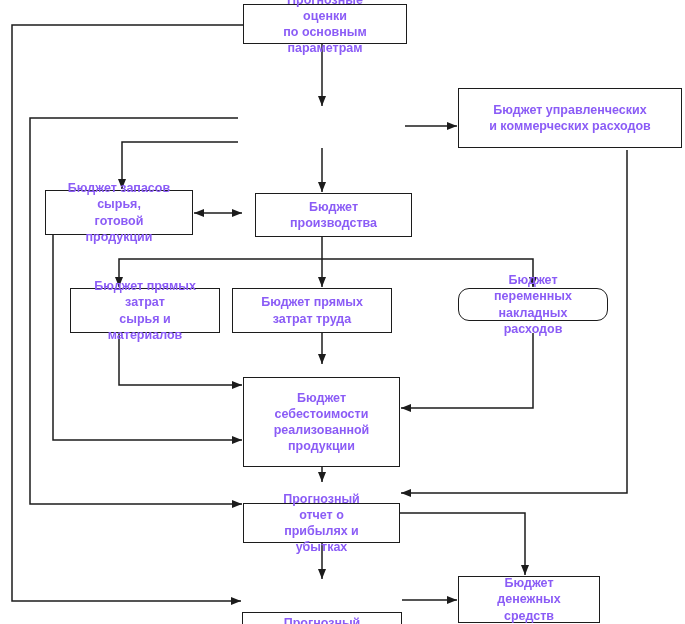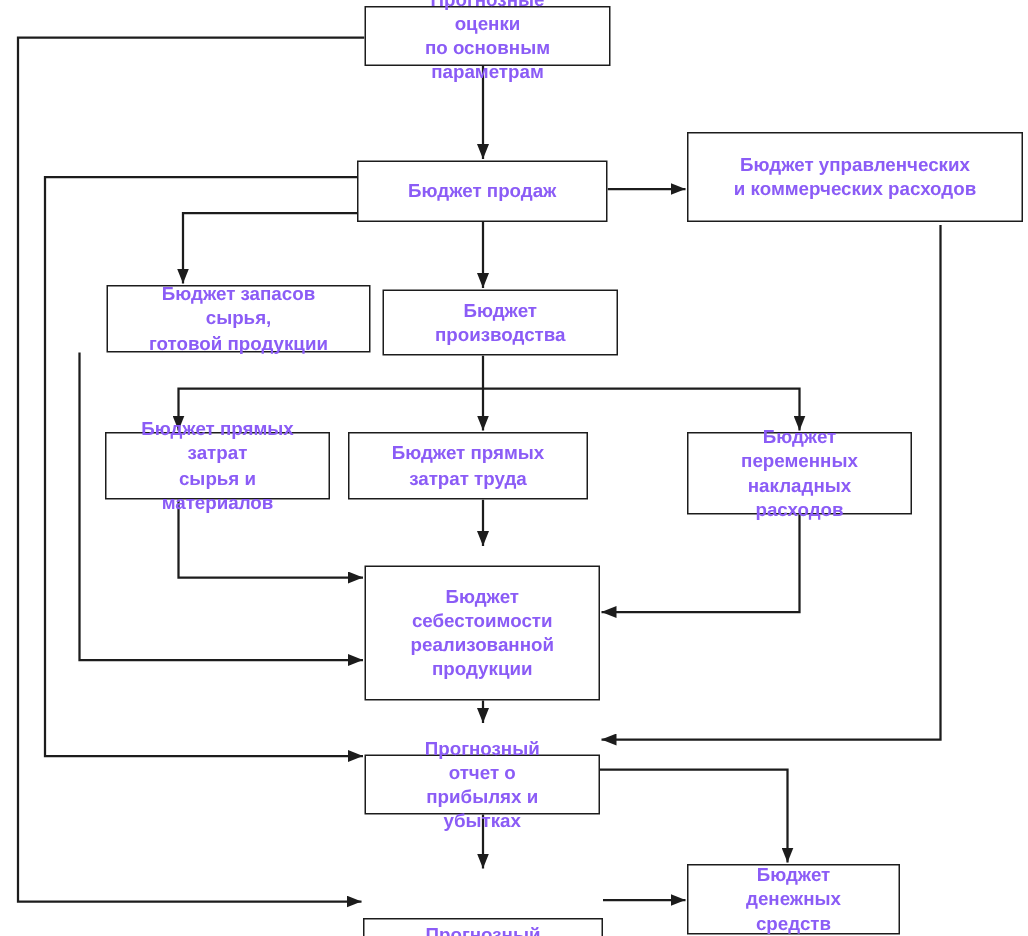--- a/index.html
+++ b/index.html
@@ -66,31 +66,30 @@
       <path d="M322,455 L322,482" marker-end="url(#arrow)"></path>
       <path d="M627,150 L627,493 L401,493" marker-end="url(#arrow)"></path>
       <path d="M322,523 L322,579" marker-end="url(#arrow)"></path>
       <path d="M400,513 L525,513 L525,575" marker-end="url(#arrow)"></path>
       <path d="M402,600 L457,600" marker-end="url(#arrow)"></path>
     </g>
   </svg>
 
   <div class="node" style="left:243px; top:4px;   width:164px; height:40px;">Прогнозные оценки
 по основным параметрам</div>
-  <div class="node" style="left:238px; top:107px; width:167px; height:41px;">Бюджет продаж</div>
   <div class="node" style="left:458px; top:88px; width:224px; height:60px;">Бюджет управленческих
 и коммерческих расходов</div>
-  <div class="node" style="left:45px;  top:190px; width:176px; height:45px;margin-left:26px;">Бюджет запасов сырья,
+  <div class="node" style="left:45px;  top:190px; width:148px; height:45px;">Бюджет запасов сырья,
 готовой продукции</div>
   <div class="node" style="left:255px; top:193px; width:157px; height:44px;">Бюджет производства</div>
   <div class="node" style="left:70px;  top:288px; width:150px; height:45px;">Бюджет прямых затрат
 сырья и материалов</div>
   <div class="node" style="left:232px; top:288px; width:160px; height:45px;">Бюджет прямых
 затрат труда</div>
-  <div class="node" style="left:458px; top:288px; width:150px; height:55px;">Бюджет переменных
+  <div class="node" style="left:458px; top:288px; width:150px; height:33px;border-radius:11px;">Бюджет переменных
 накладных расходов</div>
   <div class="node" style="left:243px; top:365px; width:157px; height:90px;margin-top:12px;">Бюджет себестоимости
 реализованной продукции</div>
   <div class="node" style="left:243px; top:503px; width:157px; height:40px;">Прогнозный отчет о
 прибылях и убытках</div>
   <div class="node" style="left:242px; top:612px; width:160px; height:38px;">Прогнозный баланс</div>
   <div class="node" style="left:458px; top:576px; width:142px; height:47px;">Бюджет денежных
 средств</div>
 
 </div>

